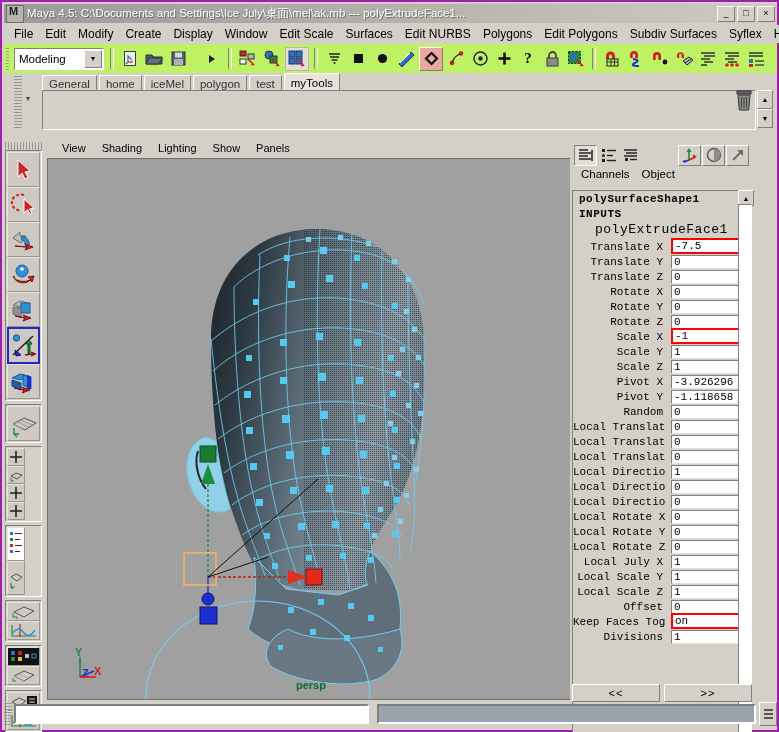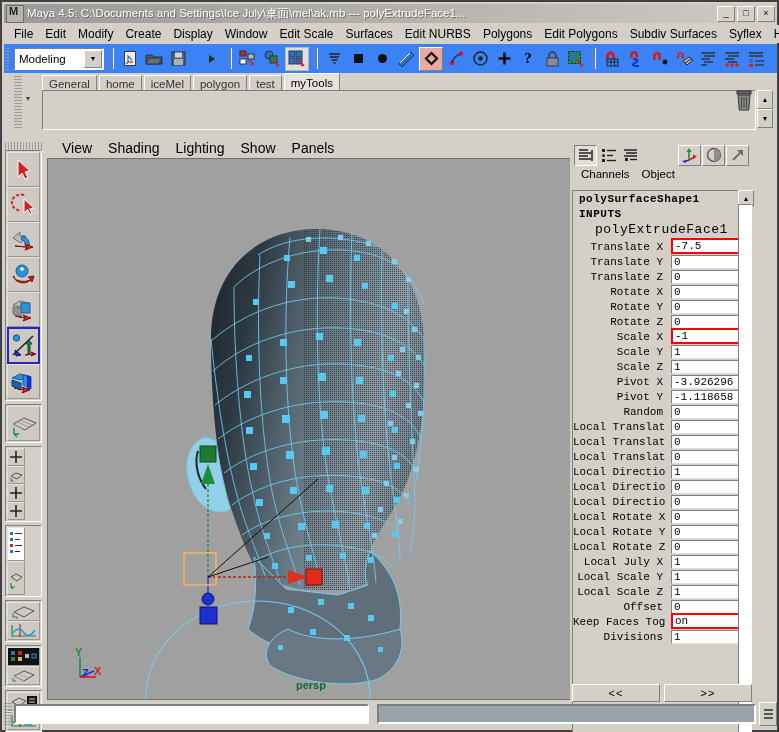--- a/index.html
+++ b/index.html
@@ -1,19 +1,19 @@
 <!DOCTYPE html>
 <html><head>
 <meta charset="utf-8">
 <style>
   html,body{margin:0;padding:0;background:#d4d0c8;}
   body{width:779px;height:732px;overflow:hidden;
        font-family:"Liberation Sans","DejaVu Sans",sans-serif;font-size:11px;color:#000;}
   .app{position:relative;width:779px;height:732px;background:#d4d0c8;
-       border:2px solid #404040;box-sizing:border-box;}
+       border:2px solid #a21caf;box-sizing:border-box;}
 
   
   .titlebar{position:absolute;left:2px;top:2px;width:773px;height:19px;
     background:linear-gradient(to right,#9a9a9a,#b6b3ad 55%,#cfcbc4);
     display:flex;align-items:center;}
   .tb-icon{width:16px;height:16px;margin:0 3px 0 2px;background:#b7b4ae;
     border:1px solid #6f6d68;position:relative;flex:none;}
   .tb-icon:after{content:"M";position:absolute;left:2px;top:-1px;font-size:11px;font-weight:bold;color:#222;}
   .tb-title{flex:1;font-size:11.5px;color:#fff;font-weight:normal;white-space:nowrap;overflow:hidden;
     text-shadow:1px 1px 0 #6b6b6b;}
@@ -21,21 +21,21 @@
   .tb-btn{width:16px;height:14px;background:#d4d0c8;border:1px solid;
     border-color:#fff #808080 #808080 #fff;display:flex;align-items:center;justify-content:center;
     font-size:9px;line-height:1;font-family:"Liberation Sans",sans-serif;}
 
   
   .menubar{position:absolute;left:2px;top:23px;width:773px;height:18px;
     background:#d4d0c8;display:flex;align-items:center;padding-left:4px;}
   .menubar .mi{padding:1px 6px;font-size:12px;color:#000;white-space:nowrap;}
 
   
-  .statusline{position:absolute;left:2px;top:42px;width:773px;height:29px;background:#3b82f6;
+  .statusline{position:absolute;left:2px;top:42px;width:773px;height:29px;background:#bef264;
      display:flex;align-items:center;}
   .grip{width:7px;height:26px;flex:none;margin-right:1px;
      background:repeating-linear-gradient(to bottom,#9b9b9b 0 1px,transparent 1px 3px);
      background-size:3px 3px;background-position:2px 2px;background-repeat:repeat-y;}
   .menu-sel{width:88px;height:20px;background:#fff;border:1px solid;
      border-color:#808080 #fff #fff #808080;display:flex;align-items:center;margin:0 2px;}
   .menu-sel span{flex:1;padding-left:4px;font-size:11.5px;}
   .menu-sel .arw{width:16px;height:16px;margin-right:1px;background:#d4d0c8;
      border:1px solid;border-color:#fff #808080 #808080 #fff;
      display:flex;align-items:center;justify-content:center;font-size:7px;}
@@ -73,21 +73,21 @@
      border-color:#e8e4dd #9a968f #9a968f #e8e4dd;display:flex;align-items:center;justify-content:center;
      position:relative;overflow:hidden;}
   .tcell.sel{border:2px solid #2727c0;}
   .tcell.half{width:16px;height:16px;}
   .tcell.h2{width:16px;height:33px;}
   .tcell.w2{width:33px;height:16px;}
 
   
   .vp-panel{position:absolute;left:44px;top:138px;width:546px;height:560px;background:#d4d0c8;}
   .vp-menu{height:16px;display:flex;align-items:center;padding-left:8px;background:#d4d0c8;}
-  .vp-menu .mi{padding:0 8px;font-size:14px;}
+  .vp-menu .mi{padding:0 8px;font-size:11px;}
   .vp-canvas{position:absolute;left:1px;top:18px;width:544px;height:540px;background:#a0a0a0;
      border:1px solid #6f6f6f;overflow:hidden;}
 
   
   .cbox{position:absolute;left:568px;top:140px;width:184px;height:570px;background:#d4d0c8;}
   .cb-icons{height:22px;display:flex;align-items:center;padding:2px 4px 0 4px;}
   .cb-ic{width:21px;height:19px;display:flex;align-items:center;justify-content:center;margin-right:1px;}
   .cb-ic.sel{border:1px solid;border-color:#808080 #fff #fff #808080;background:#e2ded7;}
   .cb-ic.btn{border:1px solid;border-color:#fff #808080 #808080 #fff;background:#d4d0c8;}
   .cb-menus{height:15px;display:flex;align-items:center;padding-left:5px;}

